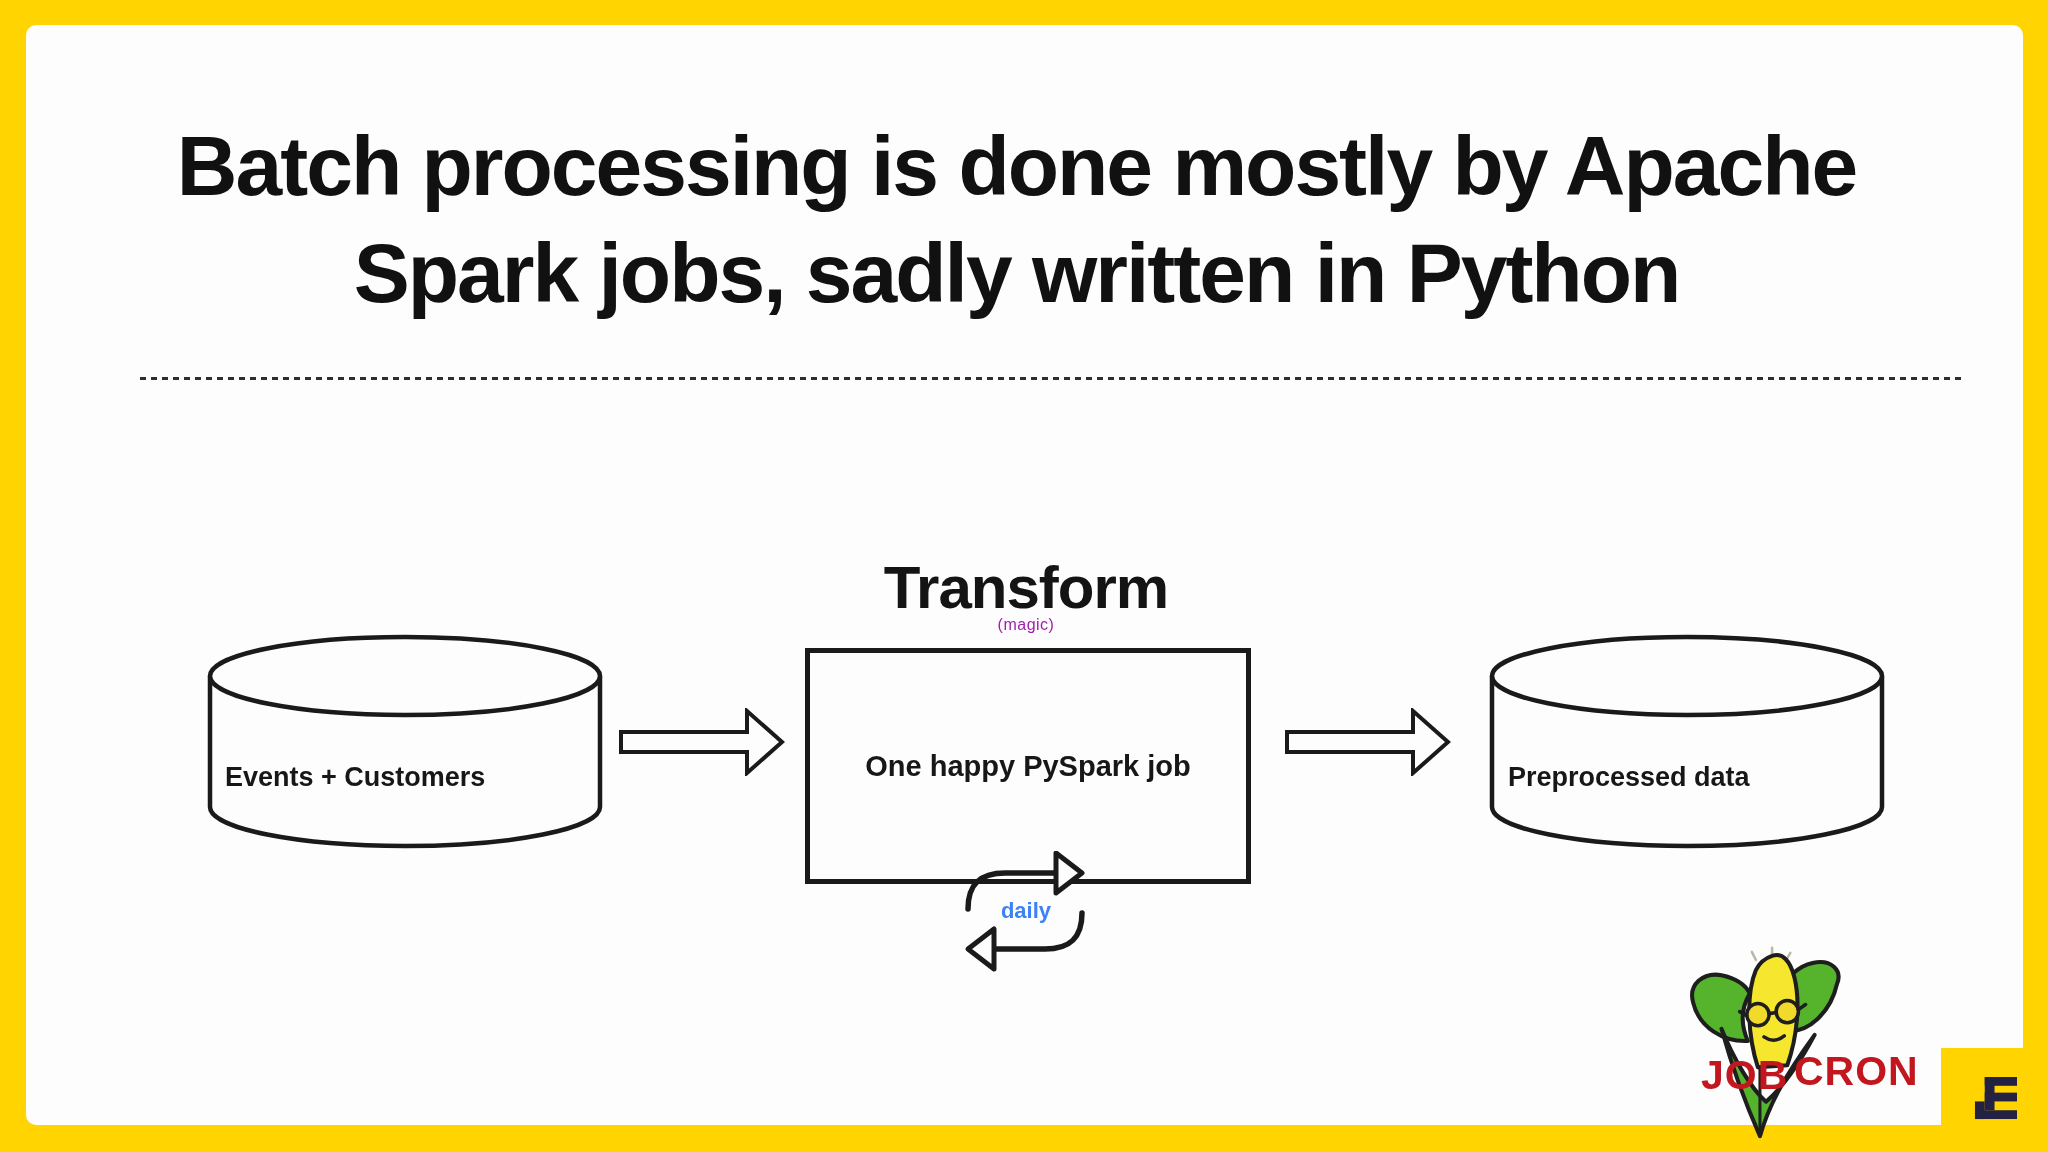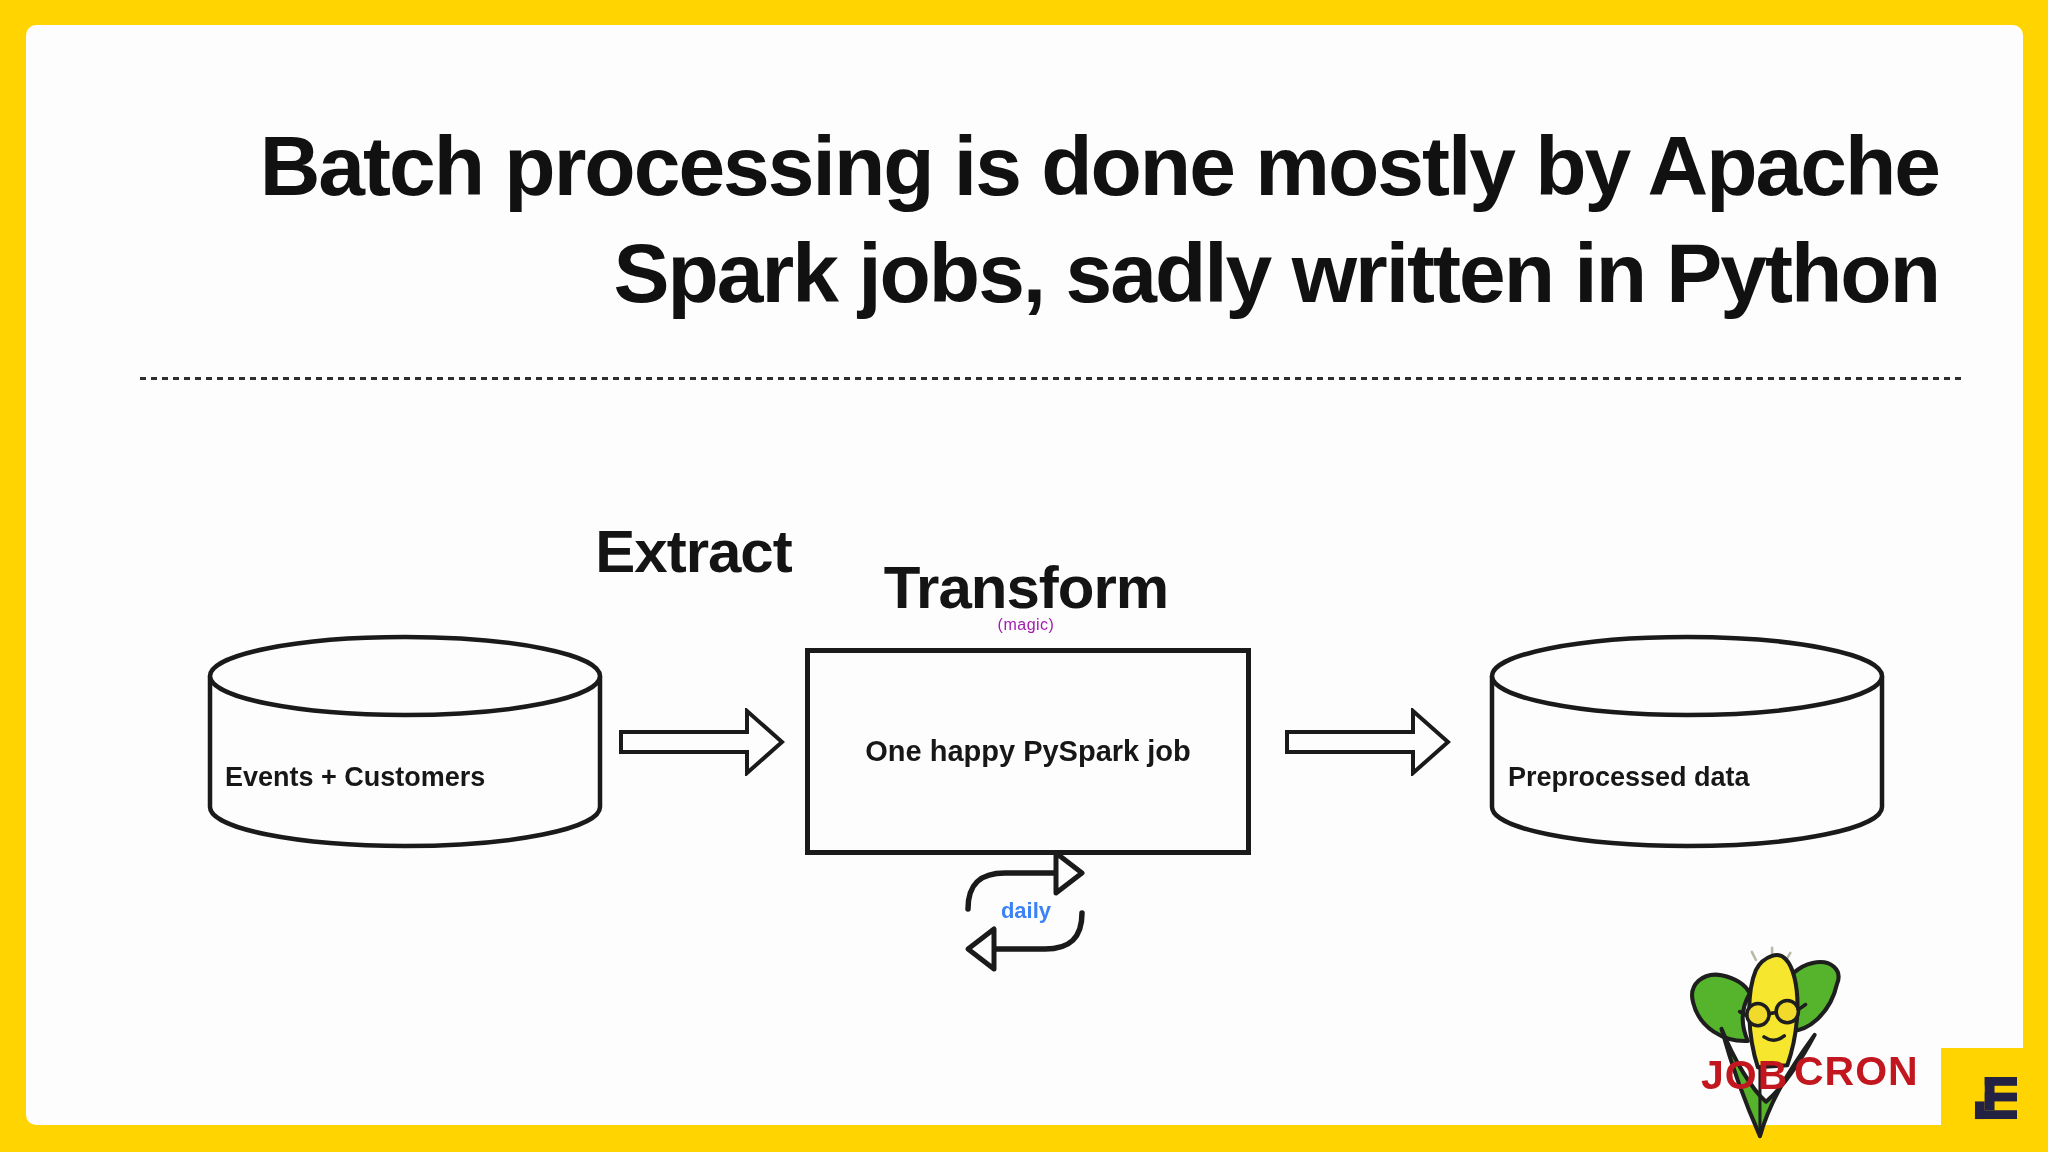--- a/index.html
+++ b/index.html
@@ -8,22 +8,22 @@
     background:#FFD401;
     font-family:"Liberation Sans", sans-serif;
     color:#161616;
   }
   .slide{
     position:absolute;left:26px;top:25px;right:25px;bottom:27px;
     background:#FDFDFD;border-radius:10px;
   }
   
   .title{
-    position:absolute;left:80px;right:84px;top:88px;
-    text-align:right;font-weight:bold;font-size:84px;line-height:1.27;
+    position:absolute;left:80px;right:96px;top:88px;
+    text-align:center;font-weight:bold;font-size:84px;line-height:1.27;
     letter-spacing:-2px;color:#111;
   }
   
   .divider{
     position:absolute;left:114px;top:352px;width:1822px;height:3px;
     background-image:repeating-linear-gradient(90deg,#2e2e2e 0 6px,transparent 6px 11px);
   }
   
   .stage{
     position:absolute;font-weight:bold;font-size:60px;letter-spacing:-1px;
@@ -40,21 +40,21 @@
   .cyl{position:absolute;width:396px;height:215px;}
   .cyl.source{left:181px;top:609px;}
   .cyl.sink{left:1463px;top:609px;}
   .node-label{
     position:absolute;text-align:left;font-weight:bold;font-size:27px;color:#171717;
     letter-spacing:0px;
   }
   .node-label.source{left:199px;top:737px;width:360px;}
   .node-label.sink{left:1482px;top:737px;width:360px;}
   .job-box{
-    position:absolute;left:779px;top:623px;width:446px;height:207px;
+    position:absolute;left:779px;top:623px;width:446px;height:236px;
     border:5px solid #1a1a1a;box-sizing:border-box;background:#FDFDFD;
     display:flex;align-items:center;justify-content:center;
   }
   .job-box .node-label-inner{
     font-weight:bold;font-size:29px;color:#171717;text-align:center;padding:0 20px;
   }
   .arrow{position:absolute;width:166px;height:68px;}
   .arrow.a1{left:593px;top:683px;}
   .arrow.a2{left:1259px;top:683px;}
   .cycle{position:absolute;left:935px;top:826px;width:128px;height:122px;}
@@ -83,21 +83,20 @@
 <div class="canvas">
   <div class="slide">
 
     <div class="title">
       <div>Batch processing is done mostly by Apache</div>
       <div>Spark jobs, sadly written in Python</div>
     </div>
 
     <div class="divider"></div>
 
-    <div class="stage extract">Extract</div>
     <div class="stage transform">Transform</div>
     <div class="magic-note">(magic)</div>
 
     <svg class="cyl source" viewBox="0 0 396 215">
       <path d="M3,42 V173 A195,39 0 0 0 393,173 V42" fill="#FDFDFD" stroke="#1a1a1a" stroke-width="4.5"></path>
       <ellipse cx="198" cy="42" rx="195" ry="39" fill="#FDFDFD" stroke="#1a1a1a" stroke-width="4.5"></ellipse>
     </svg>
     <div class="node-label source">Events + Customers</div>
 
     <svg class="arrow a1" viewBox="0 0 166 68">

